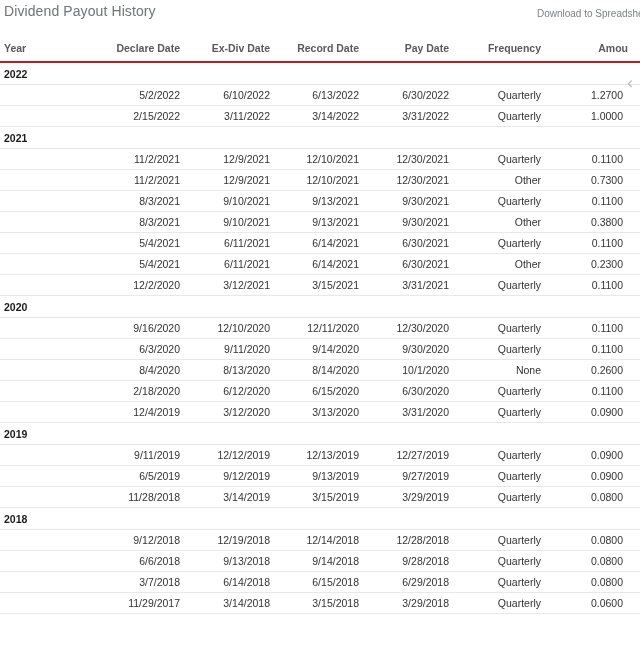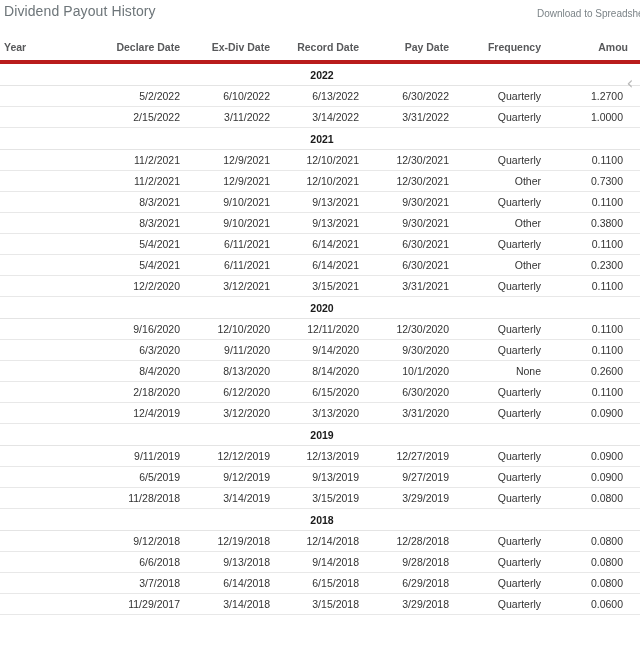--- a/index.html
+++ b/index.html
@@ -63,42 +63,42 @@
   table.divtable col.c-record { width: 89px; }
   table.divtable col.c-pay    { width: 90px; }
   table.divtable col.c-freq   { width: 92px; }
   table.divtable col.c-amt    { width: 99px; }
 
   thead th {
     font-size: 10.5px;
     font-weight: bold;
     color: #58595b;
     padding: 0 0 7px 0;
-    border-bottom: 4px solid #b91c1c;
+    border-bottom: 2px solid #b91c1c;
     text-align: right;
     white-space: nowrap;
     vertical-align: bottom;
     height: 28px;
   }
   thead th.th-year {
     text-align: left;
     padding-left: 4px;
   }
   thead th.th-amt {
     padding-right: 12px;
     overflow: hidden;
   }
 
   tbody tr.year-row td {
     font-size: 10.5px;
     font-weight: bold;
     color: #1a1a1a;
     padding: 5px 0 4px 4px;
     border-bottom: 1px solid #e4e4e4;
-    text-align: center;
+    text-align: left;
     height: 21px;
   }
 
   tbody tr.data-row td {
     font-size: 10.5px;
     font-weight: 400;
     color: #333333;
     padding: 4px 0 4px 0;
     border-bottom: 1px solid #e8e8e8;
     text-align: right;

